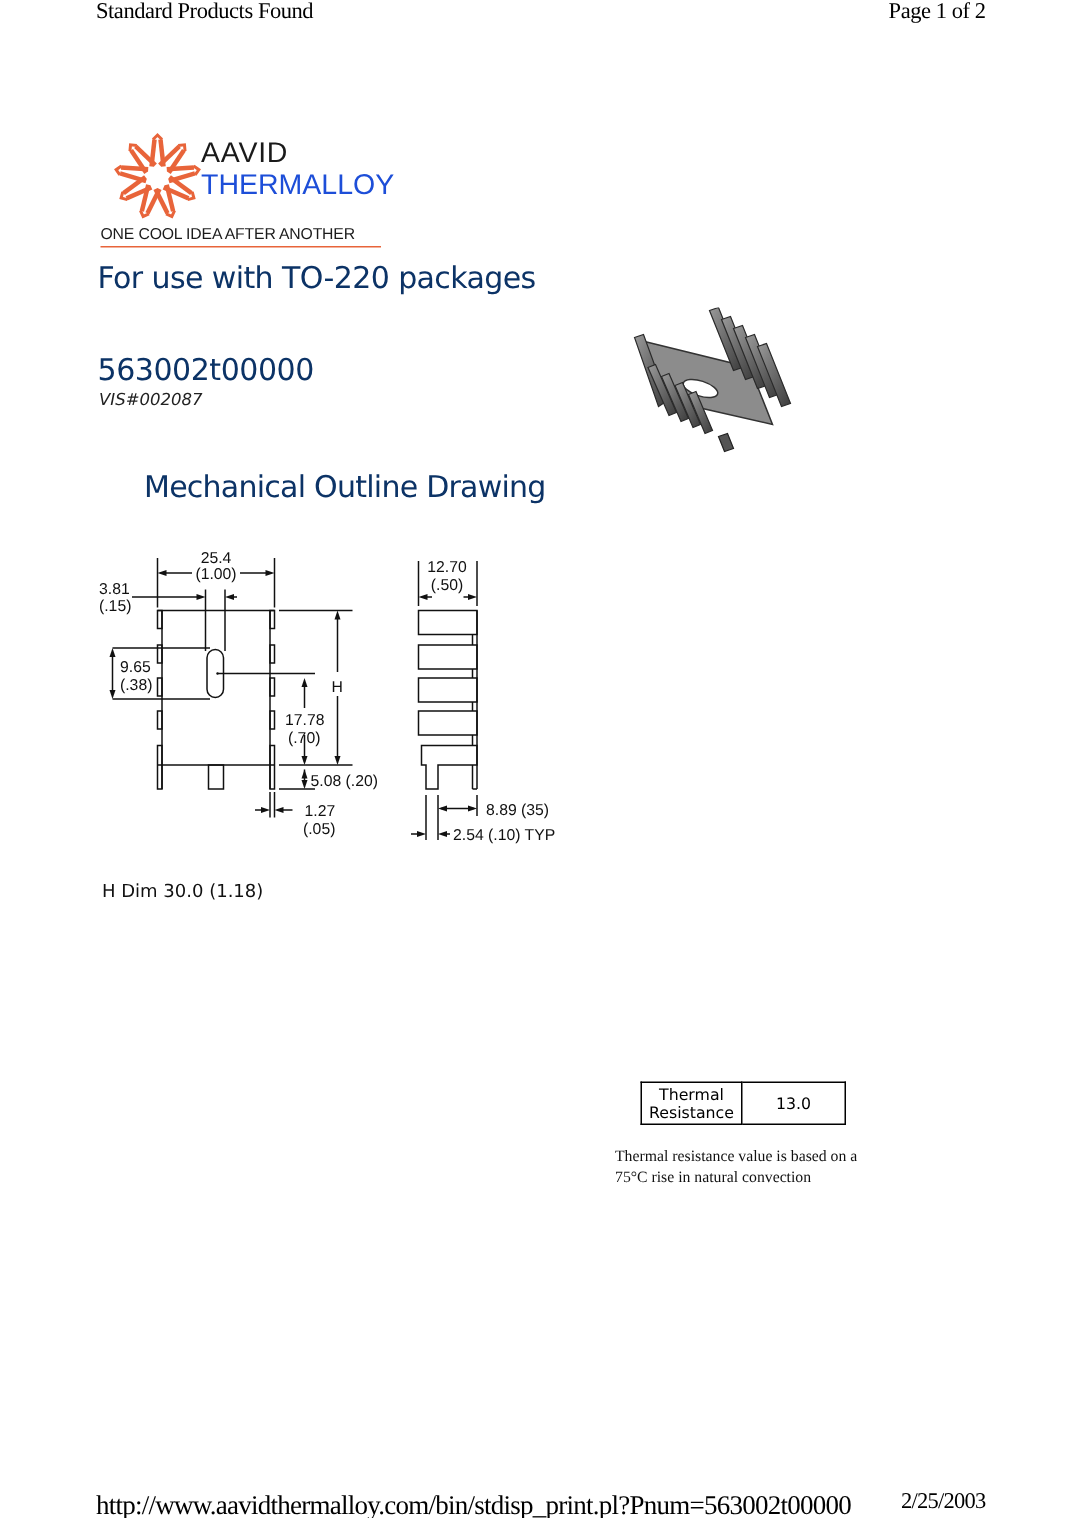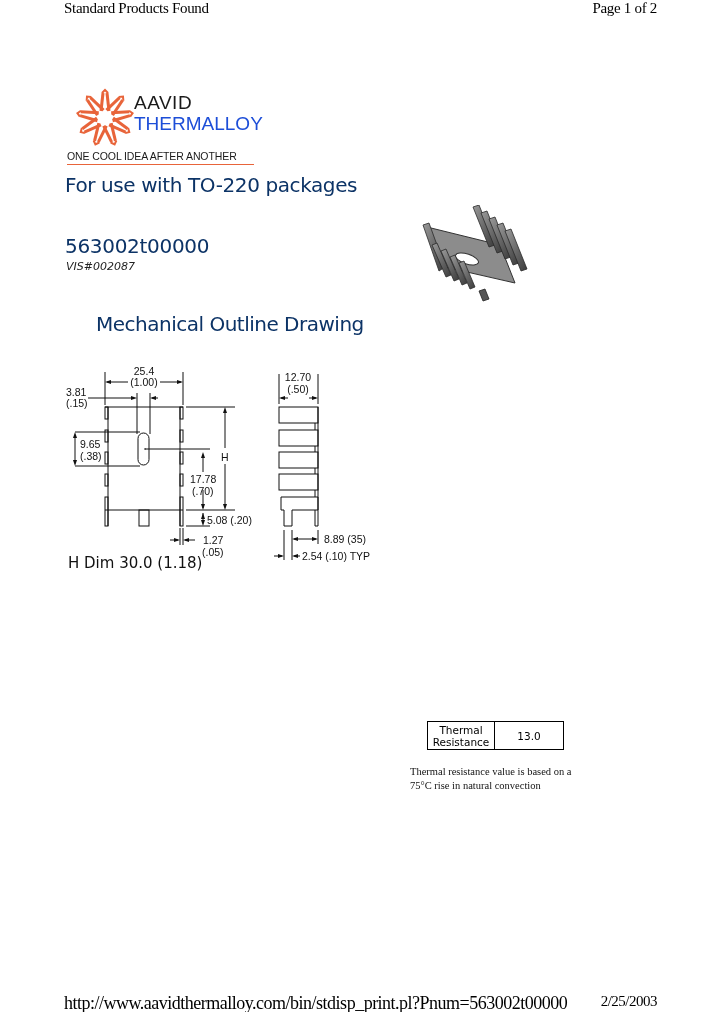--- a/index.html
+++ b/index.html
@@ -22,21 +22,21 @@
   #part-number { left: 65px; top: 234px; font-size: 20px; letter-spacing: -0.3px; text-align: right; }
   #vis-number { left: 66px; top: 260px; font-size: 11px; color: #222; font-style: italic; }
   #drawing-heading { left: 65px; top: 312px; font-size: 20px; letter-spacing: -0.5px; margin-left: 31px; }
 
   #product-photo { left: 405px; top: 205px; width: 130px; height: 100px; }
 
   #drawing-front { left: 60px; top: 360px; width: 200px; height: 210px; }
   #drawing-side { left: 260px; top: 360px; width: 130px; height: 210px; }
   .dim { font-family: "Liberation Sans", sans-serif; font-size: 10.5px; fill: #111; }
 
-  #h-dim { left: 68px; top: 554px; font-size: 15px; color: #111; }
+  #h-dim { left: 68px; top: 587px; font-size: 12px; color: #111; }
 
   #thermal-table { left: 427px; top: 721px; border-collapse: collapse; font-family: "DejaVu Sans", sans-serif; font-size: 10.5px; }
   #thermal-table td { border: 1.5px solid #000; text-align: center; padding: 0; height: 27px; line-height: 12px; }
   #thermal-table td.lbl { width: 66px; margin-top: 36px; }
   #thermal-table td.val { width: 68px; margin-left: 15px; }
   #thermal-note { left: 410px; top: 765px; width: 170px; text-align: left; font-family: Liberation Serif, serif; font-size: 10.5px; line-height: 13.5px; color: #111; }
 
   #ftr-left { left: 64px; top: 993px; font-size: 18px; letter-spacing: -0.5px; }
   #ftr-right { right: 63px; top: 993px; font-size: 15px; letter-spacing: -0.5px; }
 </style>

